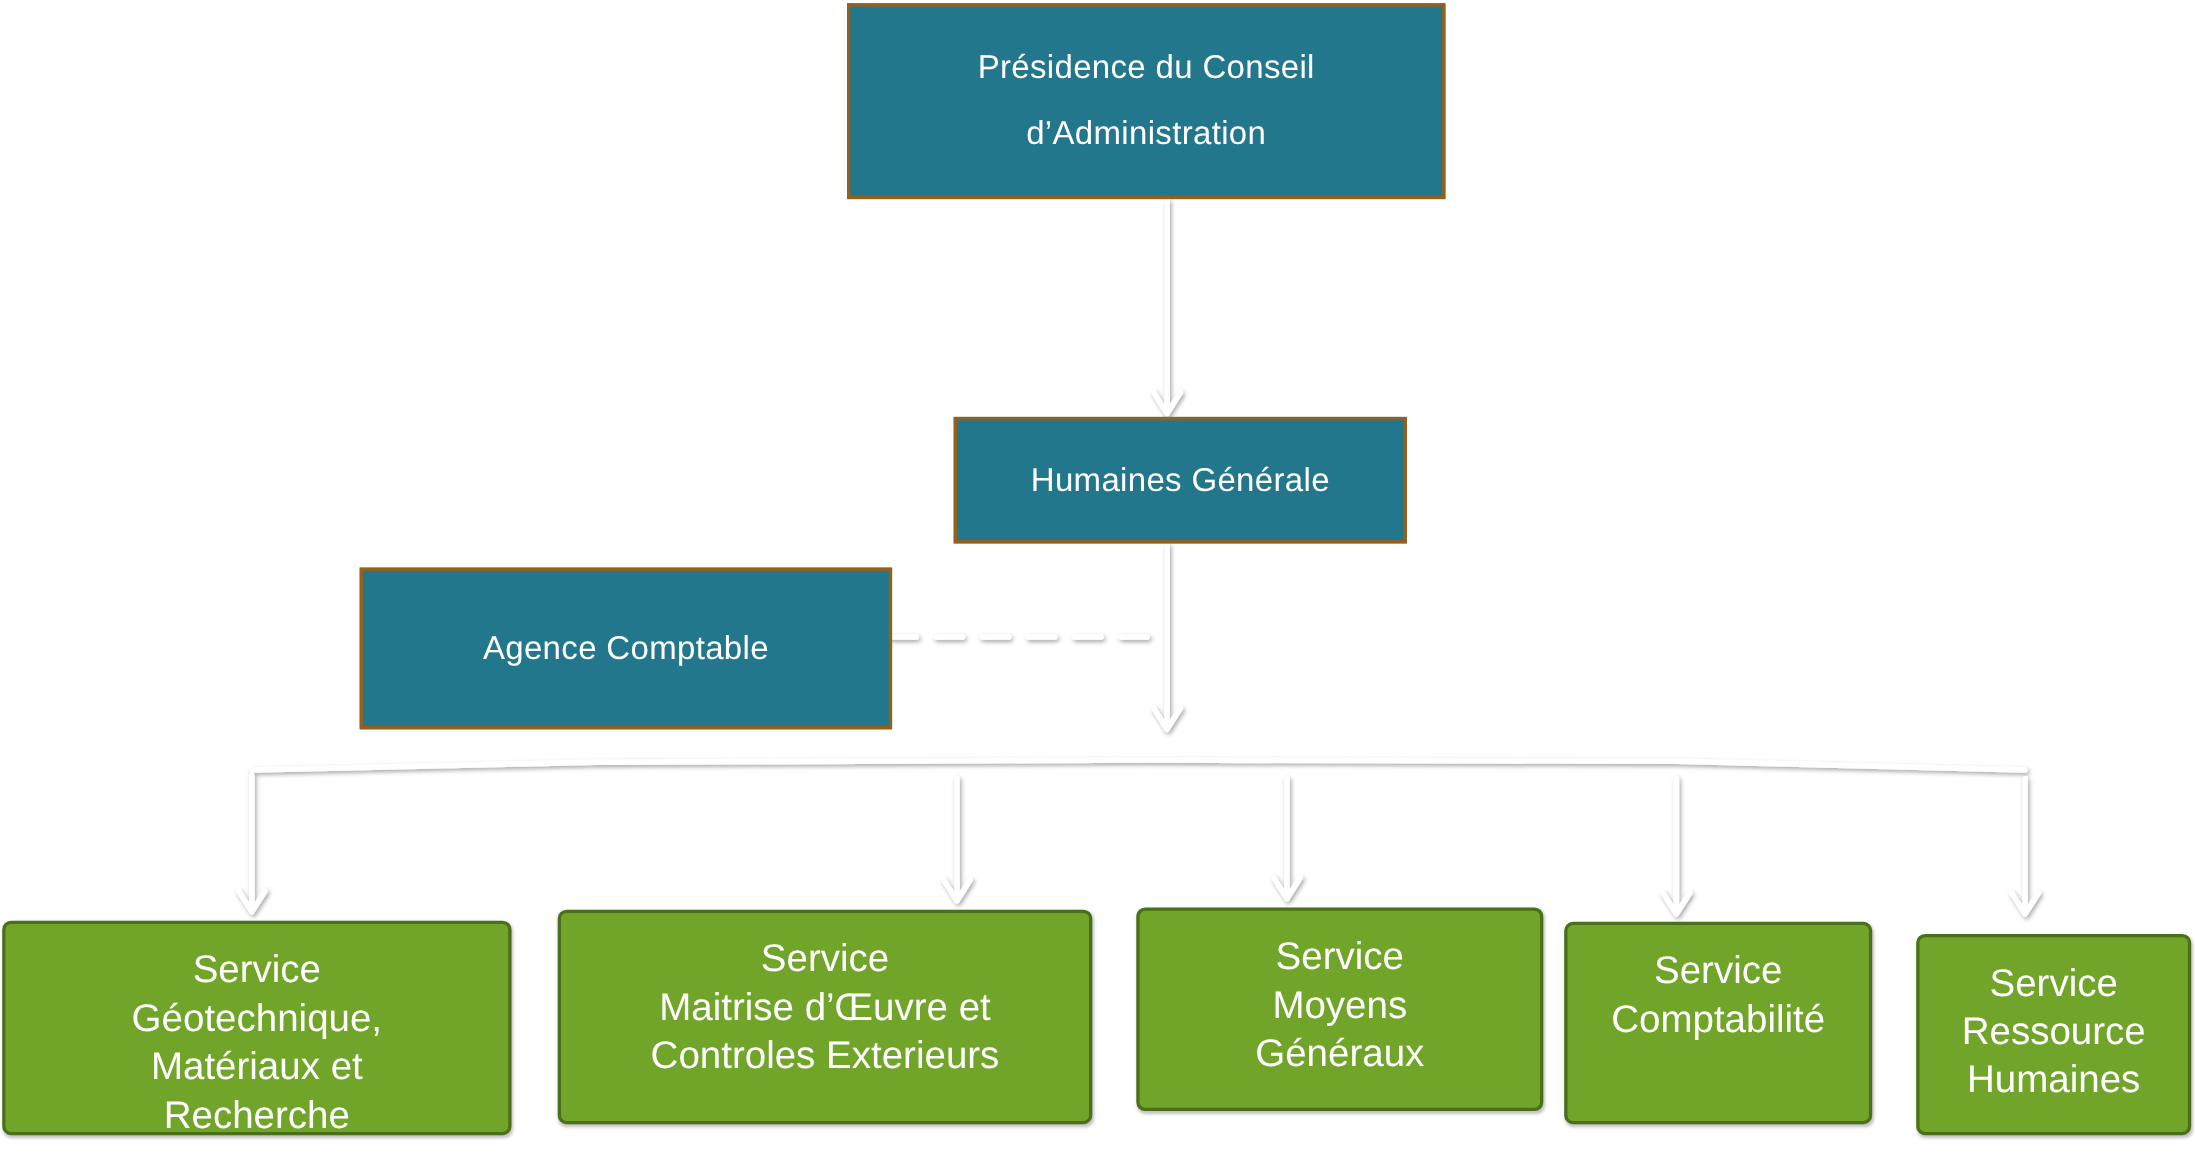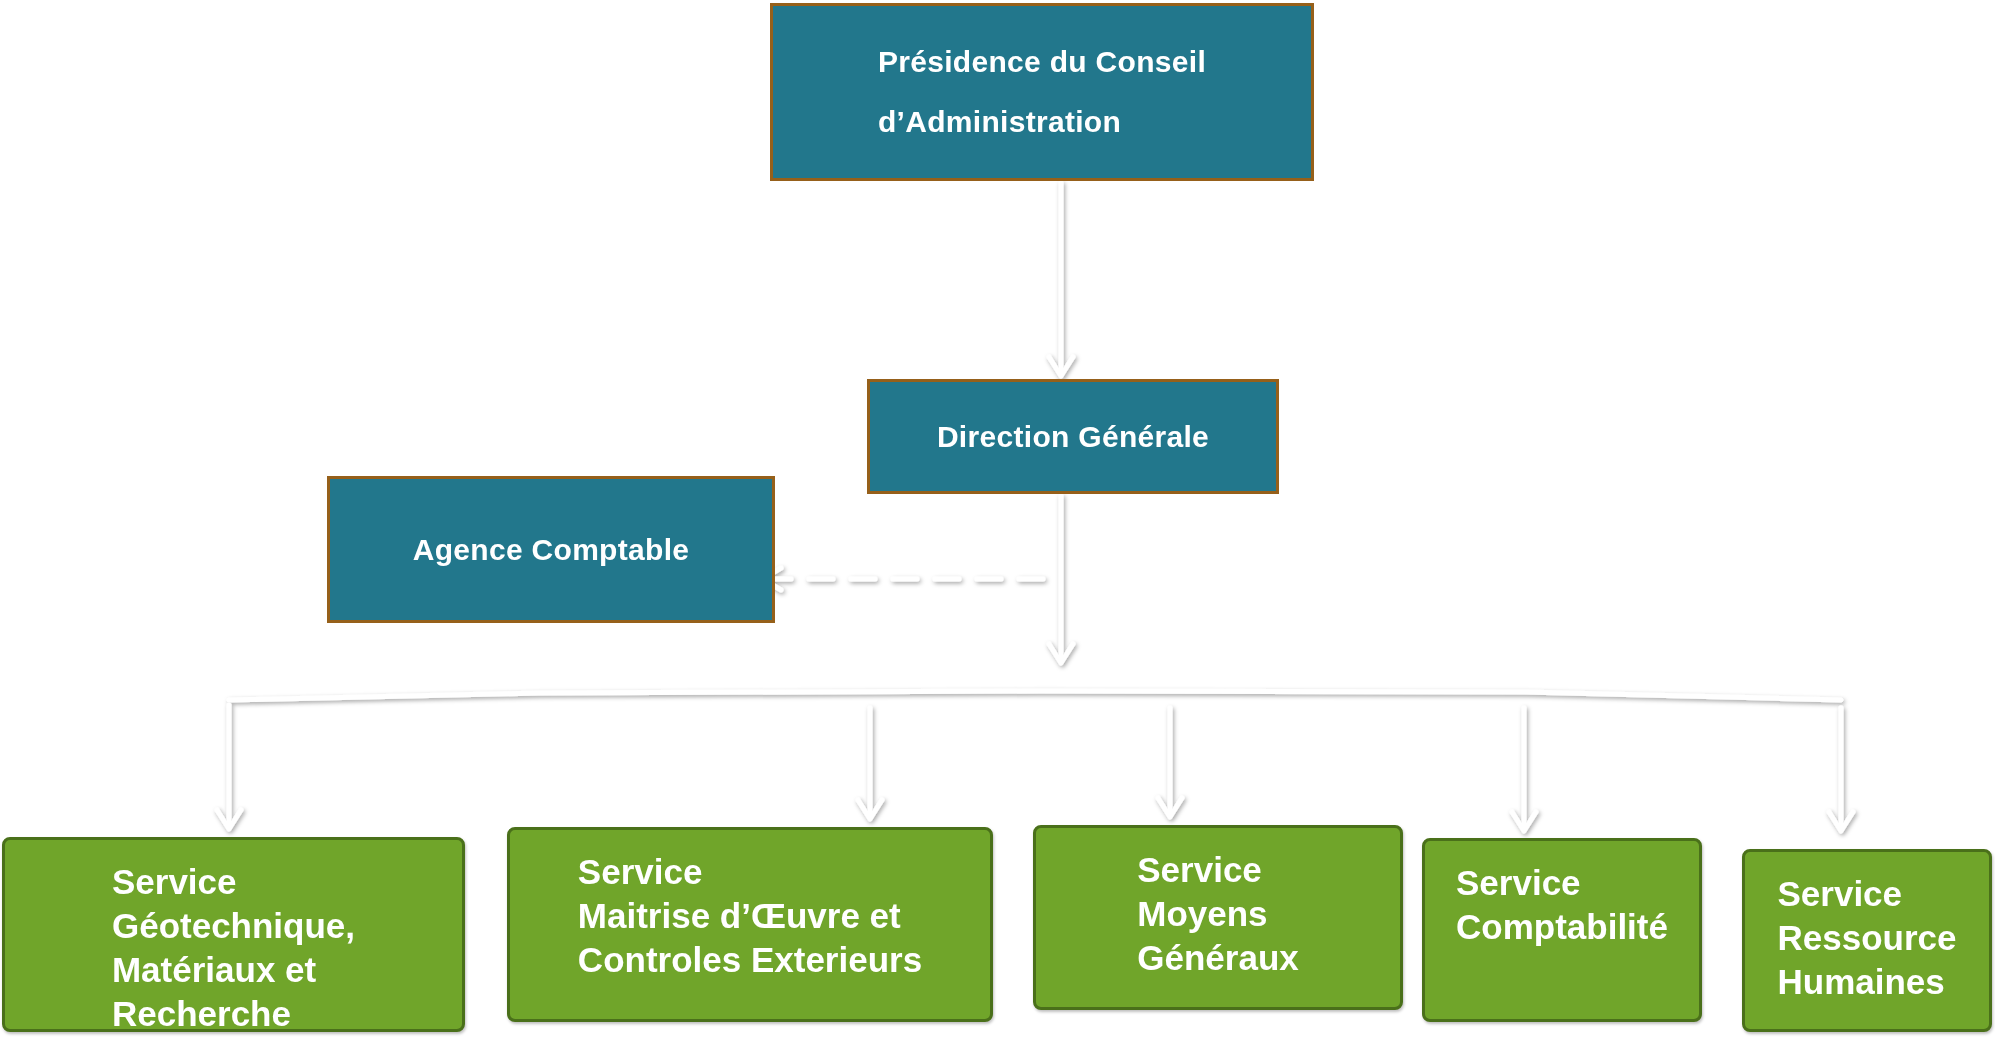--- a/index.html
+++ b/index.html
@@ -1,20 +1,20 @@
 <!DOCTYPE html>
 <html><head>
 <meta charset="utf-8">
 <style>
   html, body { margin: 0; padding: 0; background: #ffffff; }
   body { width: 1995px; height: 1060px; position: relative; overflow: hidden;
          font-family: "Liberation Sans", sans-serif; }
   .box { position: absolute; box-sizing: border-box; display: flex;
-         align-items: center; justify-content: center; text-align: left;
-         color: #ffffff; font-weight: bold; }
+         align-items: center; justify-content: center; text-align: center;
+         color: #ffffff; font-weight: normal; }
   .teal { background: #22778c; border: 3px solid #96601a; }
   .green { background: #70a52a; border: 3px solid #4a701a; border-radius: 8px;
            box-shadow: 1px 2px 3px rgba(0,0,0,0.25); }
   .teal .lbl { font-size: 30px; line-height: 60px; letter-spacing: 0.3px; }
   .green .lbl { font-size: 35px; line-height: 44px; }
   svg.connectors { position: absolute; left: 0; top: 0; }
 </style>
 </head>
 <body>
 
@@ -49,24 +49,24 @@
     <polyline points="1829,812 1841,831 1853,812"></polyline>
   </g>
 </svg>
 
 <div class="box teal" style="left:770px; top:3px; width:544px; height:178px;">
   <span class="lbl" style="white-space:pre-line;">Présidence du Conseil
 d’Administration</span>
 </div>
 
 <div class="box teal" style="left:867px; top:379px; width:412px; height:115px;">
-  <span class="lbl">Direction Générale</span>
+  <span class="lbl">Humaines Générale</span>
 </div>
 
-<div class="box teal" style="left:327px; top:476px; width:448px; height:147px;">
+<div class="box teal" style="left:327px; top:516px; width:484px; height:147px;">
   <span class="lbl">Agence Comptable</span>
 </div>
 
 <div class="box green" style="left:2px; top:837px; width:463px; height:195px; align-items:flex-start; padding-top:20px; overflow:hidden;">
   <span class="lbl" style="white-space:pre-line;">Service
 Géotechnique,
 Matériaux et
 Recherche</span>
 </div>
 

